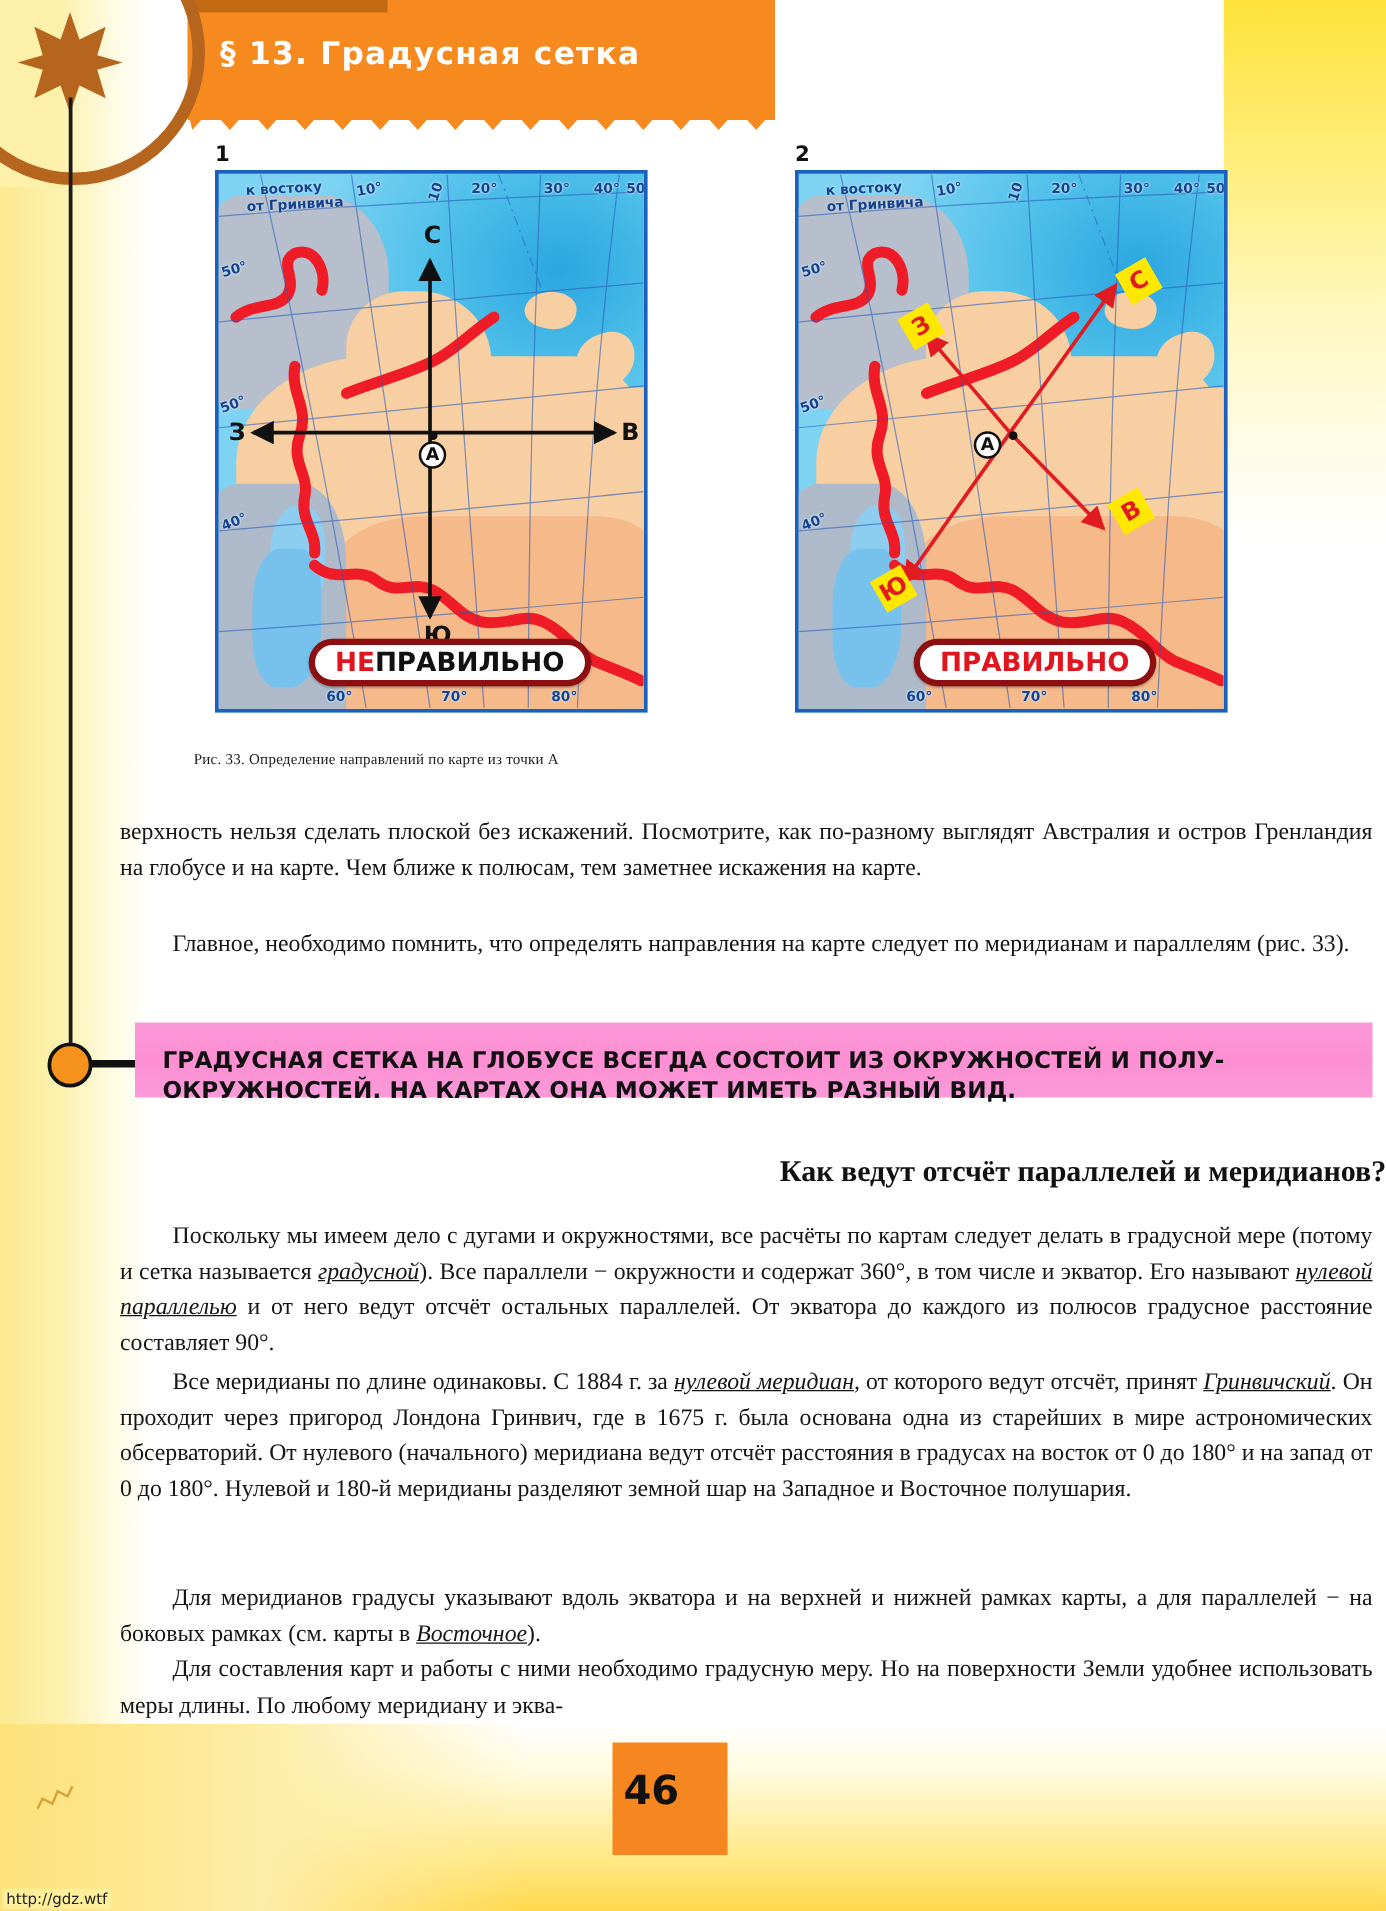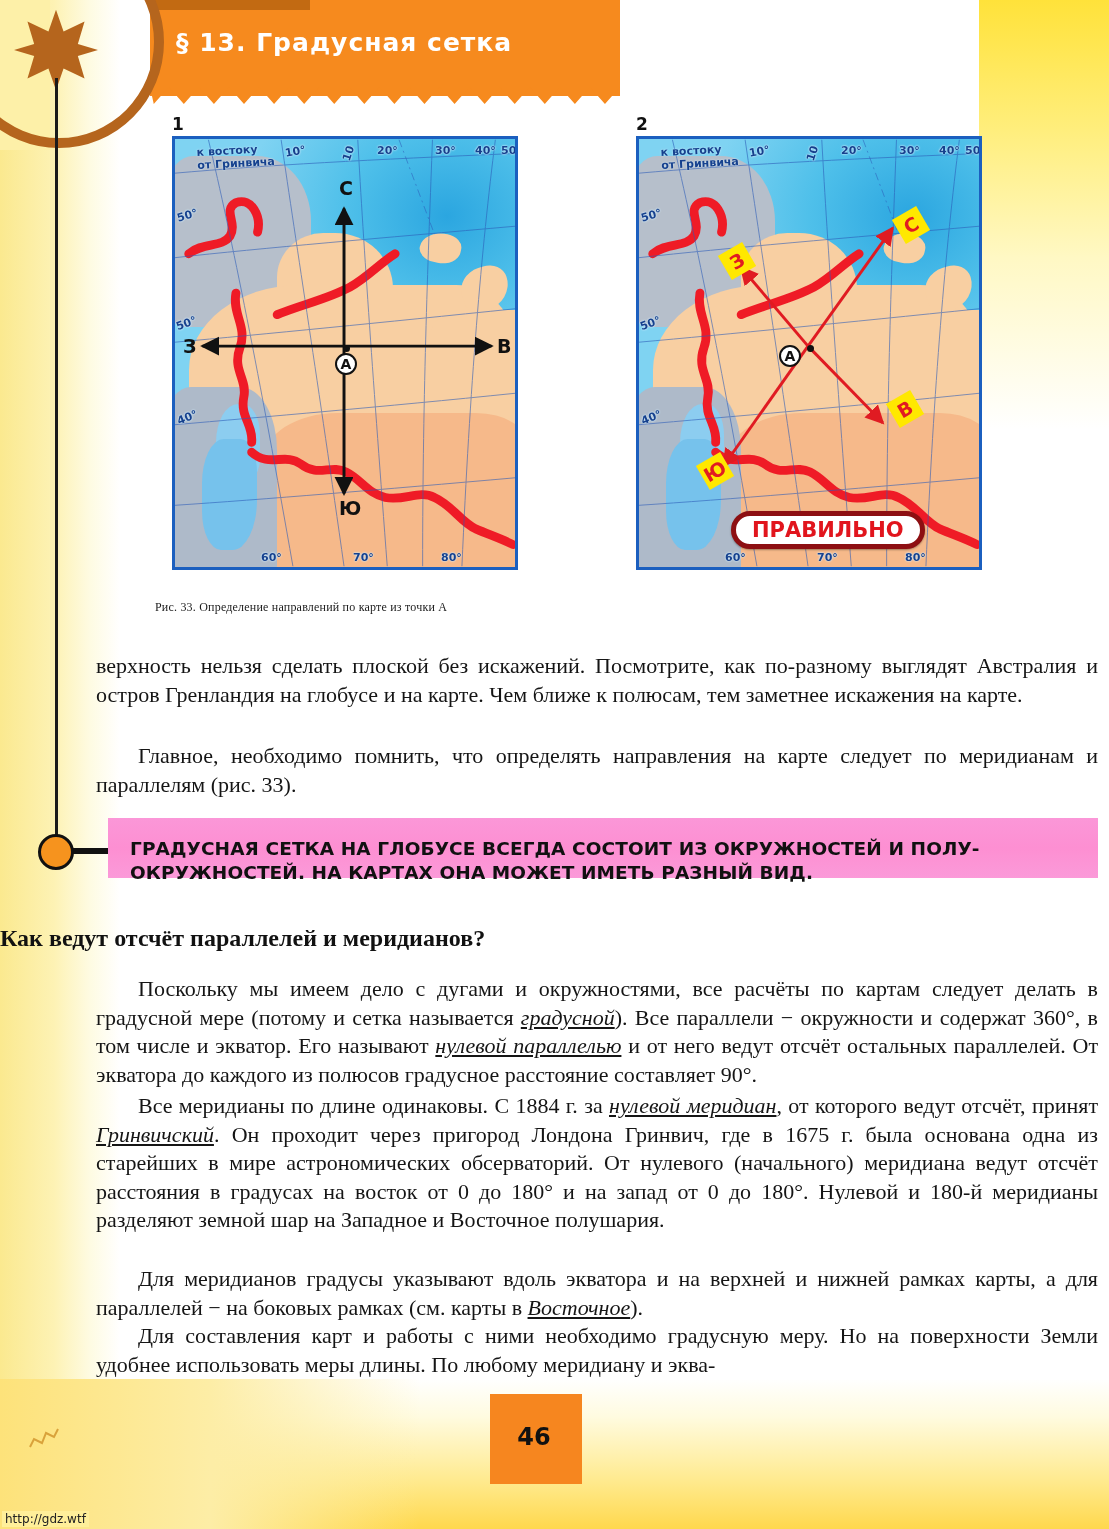--- a/index.html
+++ b/index.html
@@ -178,49 +178,49 @@
   .verdict .ne { color:#e1151d; }
   .verdict.correct { color:#e1151d; }
 
   
   #fig-caption {
     position:absolute; left:155px; top:600px;
     font-size:12px; color:#1b1b1b; letter-spacing:.2px;
   }
   .bodypara {
     position:absolute; left:96px; width:1002px;
-    font-size:22px; line-height:28.5px; color:#151515;
+    font-size:19px; line-height:28.5px; color:#151515;
     text-align:justify; text-justify:inter-word;
   }
   .bodypara i { font-style:italic;text-decoration:underline; }
 
   #callout {
     position:absolute; left:108px; top:818px; width:990px; height:60px;
     background:linear-gradient(to bottom,#fb97d8 0%,#fd8fd2 50%,#fb9ad9 100%);
     padding:7px 10px 0 10px;
   }
   #callout p {
     margin:12px; font-family:"DejaVu Sans", sans-serif;
     font-size:18.5px; font-weight:bold; line-height:24px;
     color:#111; letter-spacing:.1px;
   }
 
   #section-q {
-    position:absolute; left:0; top:925px; width:1109px; text-align:left;
+    position:absolute; left:0; top:925px; width:1109px; text-align:right;
     font-size:24px; font-weight:bold; color:#111;
   }
 
   
   #page-num-box {
     position:absolute; left:490px; bottom:45px; width:92px; height:90px;
     background:#f6861f;
   }
   #page-num {
-    position:absolute; left:488px; bottom:78px; width:92px; text-align:center;
-    font-family:"DejaVu Sans", sans-serif; font-size:24px; font-weight:bold; color:#111;
+    position:absolute; left:475px; bottom:78px; width:92px; text-align:center;
+    font-family:"DejaVu Sans", sans-serif; font-size:32px; font-weight:bold; color:#111;
   }
   #watermark {
     position:absolute; left:2px; bottom:2px;
     background:#ffef9a; color:#222;
     font-family:"DejaVu Sans", sans-serif; font-size:12px;
     padding:1px 3px;
   }
   #squiggle { position:absolute; left:28px; bottom:78px; width:40px; height:26px; }
 </style>
 </head>
@@ -319,20 +319,23 @@
         <line x1="172" y1="210" x2="322" y2="210"></line>
       </g>
     </svg>
     <div class="pointdot" style="left:168px; top:206px;"></div>
     <div class="pointA" style="left:160px; top:214px;">A</div>
     <div class="dirlabel-black" style="left:164px; top:38px;">С</div>
     <div class="dirlabel-black" style="left:164px; top:358px;">Ю</div>
     <div class="dirlabel-black" style="left:8px; top:196px;">З</div>
     <div class="dirlabel-black" style="left:322px; top:196px;">В</div>
 
+    <div class="verdict" style="left:72px; top:372px;">
+      <span class="ne">НЕ</span><span>ПРАВИЛЬНО</span>
+    </div>
   </div>
 </div>
 
 <div class="fig-num" style="left:636px; top:114px;">2</div>
 
 <div class="map-frame" id="map2" style="left:636px; top:136px; width:346px; height:434px;">
   <div class="map-inner">
     <div class="ocean"></div>
     <div class="land-grey-nw"></div>
     <div class="land-north"></div>

